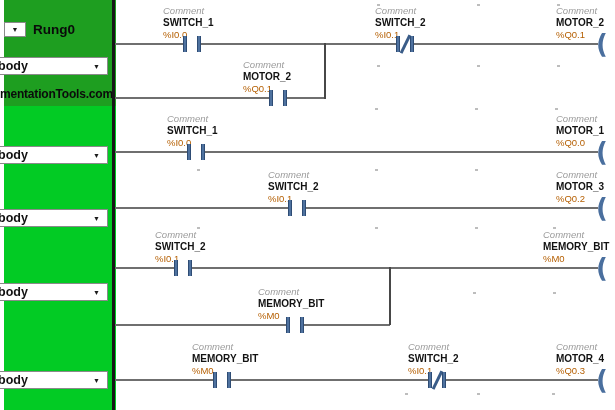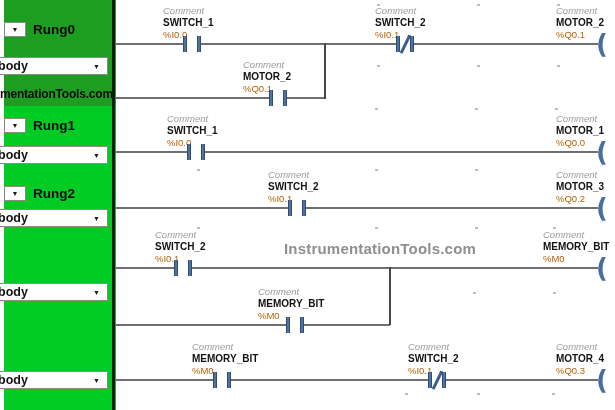--- a/index.html
+++ b/index.html
@@ -55,37 +55,25 @@
           <span class="arr">▼</span>
         </div>
       <span class="rung-label">Rung0</span>
     </div>
     <div class="dd-body" style="top:57px">
       <span class="txt">body</span>
       <span class="arr">▼</span>
     </div>
     <div class="sb-watermark">mentationTools.com</div>
 
-    <div class="rung-head" style="top:117px">
-      <div class="dd-stub">
-          <span class="arr">▼</span>
-        </div>
-      <span class="rung-label">Rung1</span>
-    </div>
     <div class="dd-body" style="top:146px">
       <span class="txt">body</span>
       <span class="arr">▼</span>
     </div>
 
-    <div class="rung-head" style="top:185px">
-      <div class="dd-stub">
-          <span class="arr">▼</span>
-        </div>
-      <span class="rung-label">Rung2</span>
-    </div>
     <div class="dd-body" style="top:209px">
       <span class="txt">body</span>
       <span class="arr">▼</span>
     </div>
 
     <div class="dd-body" style="top:283px">
       <span class="txt">body</span>
       <span class="arr">▼</span>
     </div>
 
@@ -188,21 +176,20 @@
   <div class="contact" style="left:286px;top:317px">
       <i class="bar bl"></i>
       <i class="bar br"></i>
     </div>
   <div class="lbl" style="left:543px;top:230px">
     <span class="lc">Comment</span>
     <span class="ln">MEMORY_BIT</span>
     <span class="la">%M0</span>
   </div>
   <div class="coil" style="left:596px;top:255px">(</div>
-  <div class="main-watermark">InstrumentationTools.com</div>
 
   <div class="wire-h" style="left:115px;top:379px;width:483px"></div>
   <div class="lbl" style="left:192px;top:342px">
     <span class="lc">Comment</span>
     <span class="ln">MEMORY_BIT</span>
     <span class="la">%M0</span>
   </div>
   <div class="contact" style="left:213px;top:372px">
       <i class="bar bl"></i>
       <i class="bar br"></i>

